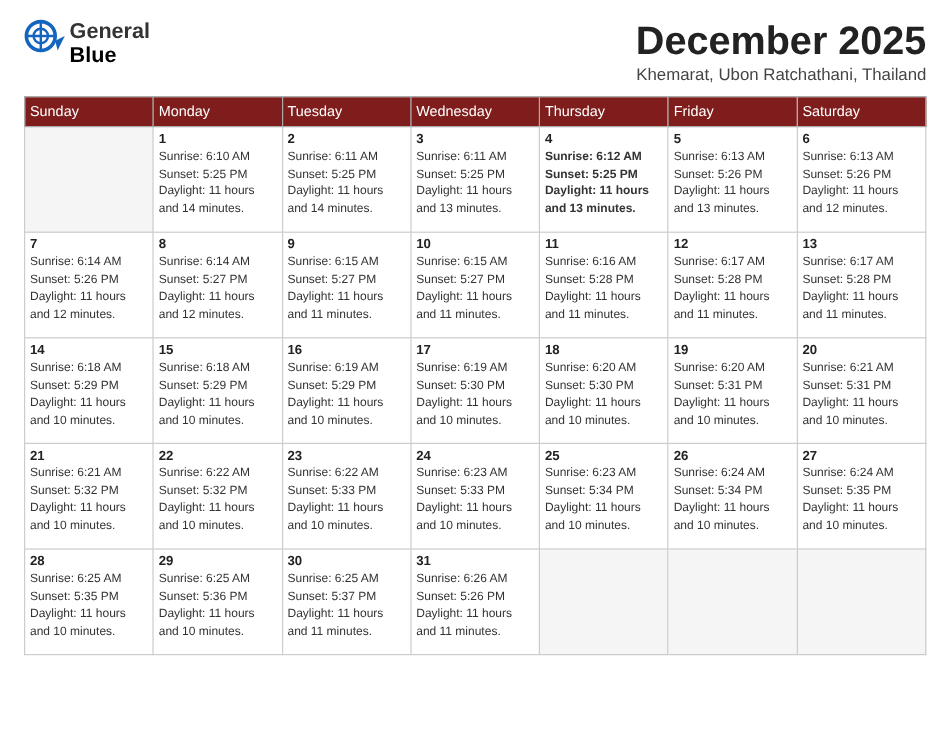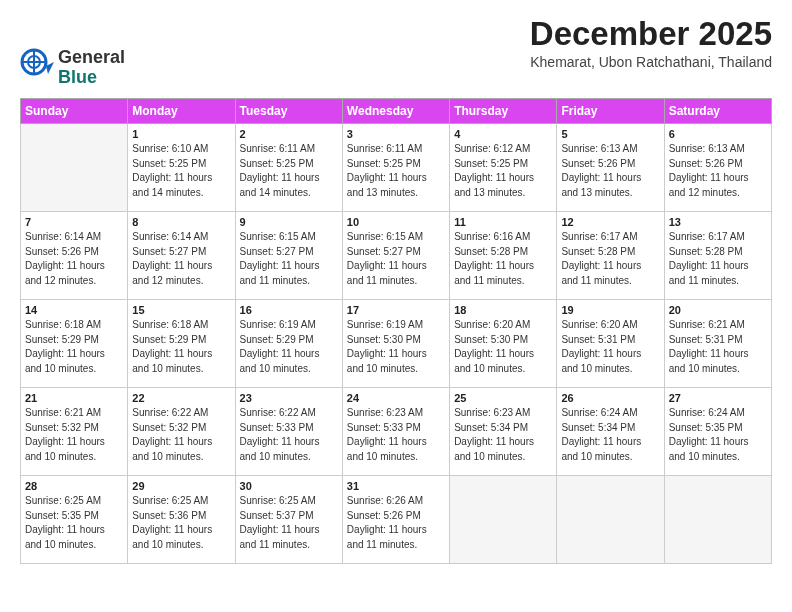--- a/index.html
+++ b/index.html
@@ -16,33 +16,32 @@
     }
     .header {
       display: flex;
       justify-content: space-between;
       align-items: flex-start;
       margin-bottom: 10px;
     }
     .logo {
       display: flex;
       align-items: center;
-      margin-top: 32px;
     }
     .logo-text {
       font-size: 18px;
       font-weight: bold;
       color: #1a1a1a;
       line-height: 1.1;
     }
     .logo-text .general {
       color: #333;
     }
     .logo-text .blue {
-      color: #0f766e;
+      color: #000000;
     }
     .title-block {
       text-align: right;
     }
     .month-title {
       font-size: 33px;
       font-weight: bold;
       color: #222;
       line-height: 1.1;
     }
@@ -50,24 +49,24 @@
       font-size: 14px;
       color: #444;
       margin-top: 2px;
     }
     table {
       width: 100%;
       border-collapse: collapse;
       table-layout: fixed;
     }
     thead tr th {
-      background-color: #d946ef;
+      background-color: #7f1d1d;
       color: #fff;
       font-size: 12px;
-      font-weight: bold;
+      font-weight: normal;
       padding: 5px 4px;
       text-align: left;
       border: 1px solid #aaa;
     }
     tbody tr td {
       vertical-align: top;
       padding: 4px 4px;
       border: 1px solid #ccc;
       font-size: 9.5px;
       color: #222;
@@ -153,21 +152,21 @@
           </td>
           <td>
             <span class="day-num">3</span>
             <div class="day-info" style="white-space: pre-line;">Sunrise: 6:11 AM
 Sunset: 5:25 PM
 Daylight: 11 hours
 and 13 minutes.</div>
           </td>
           <td>
             <span class="day-num">4</span>
-            <div class="day-info" style="white-space: pre-line;">Sunrise: 6:12 AM
+            <div class="day-info" style="white-space: pre-line; font-weight: bold;">Sunrise: 6:12 AM
 Sunset: 5:25 PM
 Daylight: 11 hours
 and 13 minutes.</div>
           </td>
           <td>
             <span class="day-num">5</span>
             <div class="day-info" style="white-space: pre-line;">Sunrise: 6:13 AM
 Sunset: 5:26 PM
 Daylight: 11 hours
 and 13 minutes.</div>

